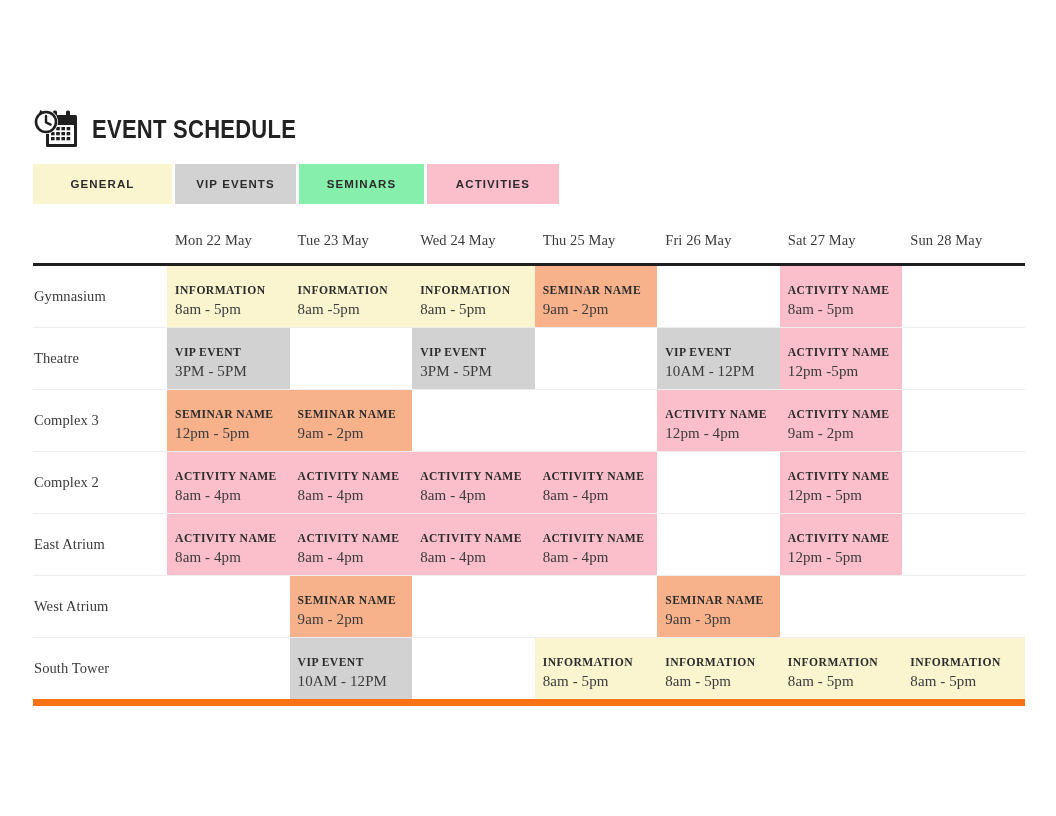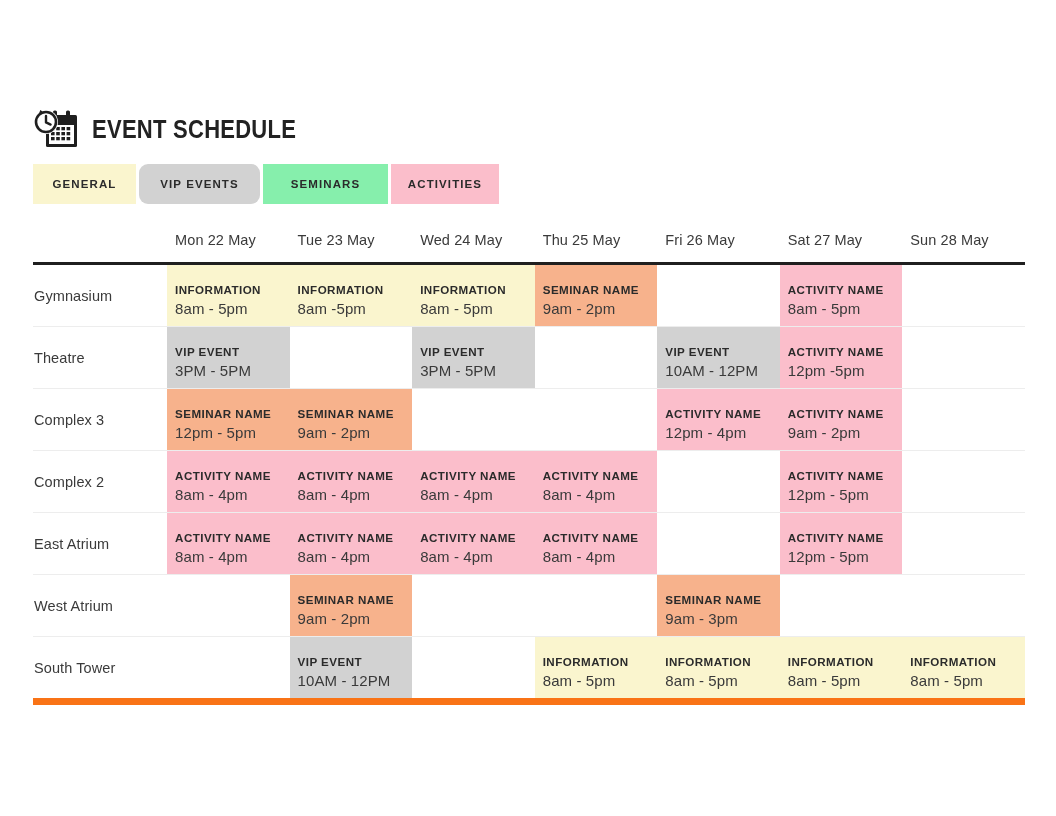--- a/index.html
+++ b/index.html
@@ -64,36 +64,37 @@
     height: 40px;
     display: flex;
     align-items: center;
     justify-content: center;
     font-size: 11.5px;
     font-weight: 700;
     letter-spacing: 1.1px;
     color: #2b2b2b;
     padding: 0 10px;
   }
-  .tab-general    { width: 103px; }
-  .tab-vip        { width: 121px; border-radius: 9px; }
+  .tab-general    { width: 139px; }
+  .tab-vip        { width: 121px; }
   .tab-seminars   { width: 125px; }
-  .tab-activities { width: 108px; }
+  .tab-activities { width: 132px; }
 
   
   .table-wrap {
     position: absolute;
     left: 33px;
     top: 232px;
     width: 992px;
   }
   table.schedule {
     border-collapse: collapse;
     table-layout: fixed;
     width: 992px;
+    font-family: Liberation Serif, serif;
   }
   table.schedule col.c-label { width: 134px; }
   table.schedule col.c-day   { width: 122.5px; }
 
   thead th {
     font-size: 14.5px;
     font-weight: 400;
     color: #3a3a3a;
     text-align: left;
     padding: 0 0 14px 8px;

